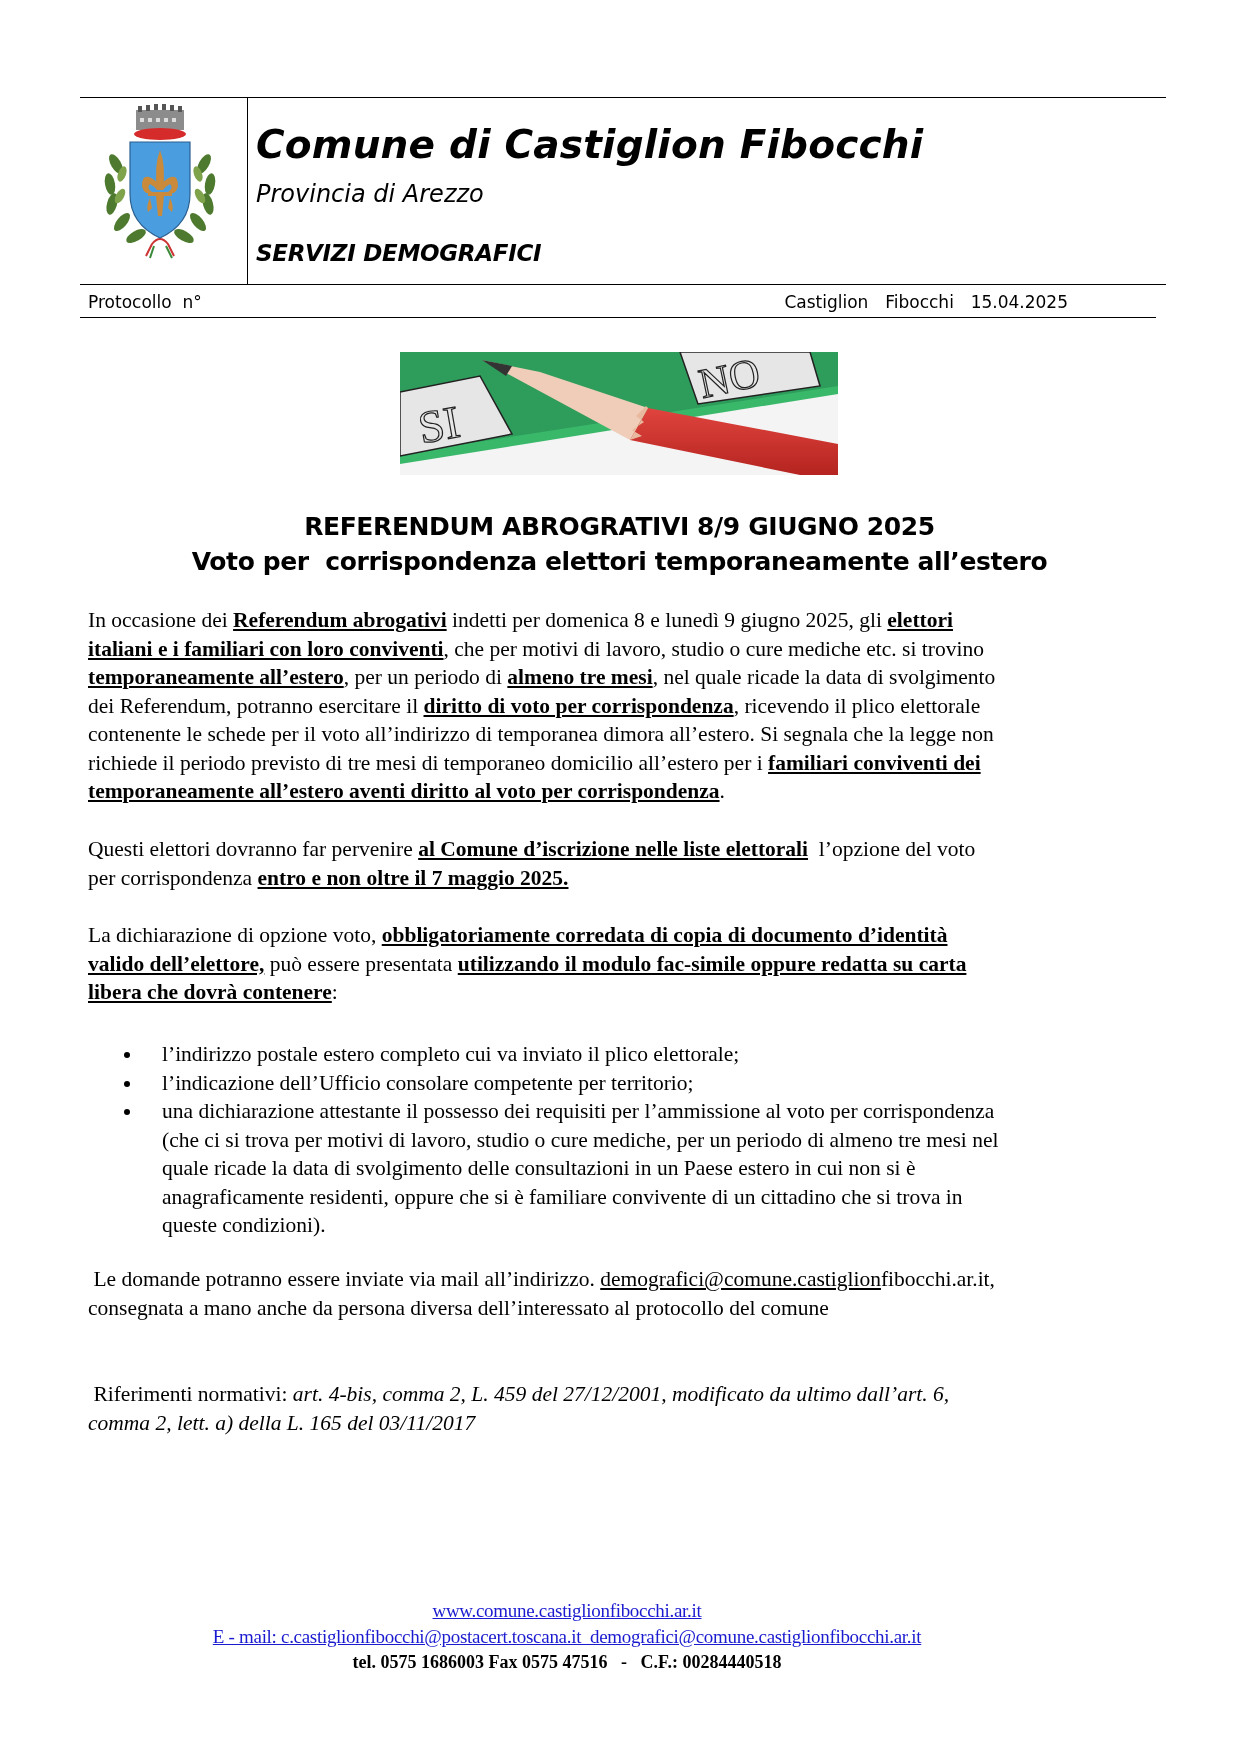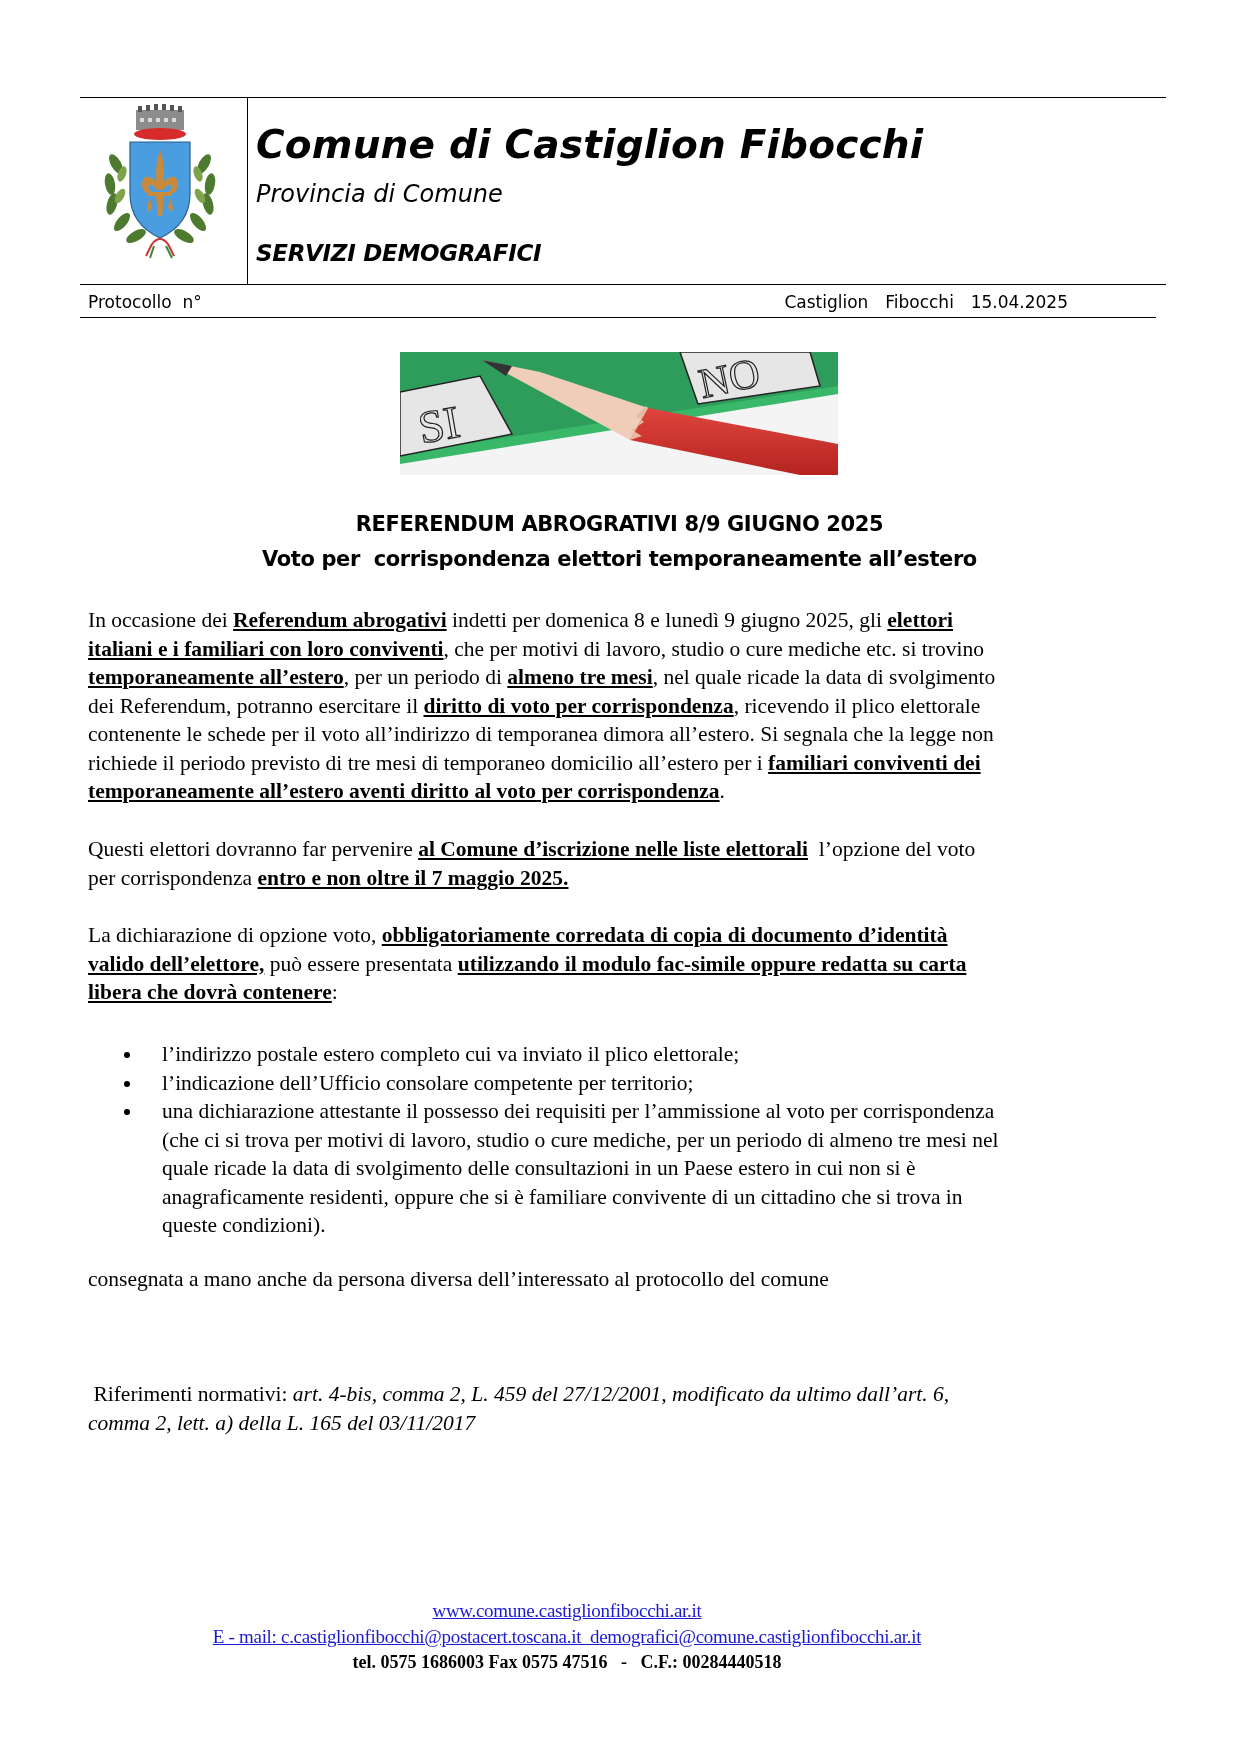--- a/index.html
+++ b/index.html
@@ -14,21 +14,21 @@
   .comune-title { position: absolute; left: 256px; top: 122px; font-family: "DejaVu Sans", sans-serif; font-style: italic; font-weight: bold; font-size: 39px; letter-spacing: 0.2px; white-space: nowrap; }
   .provincia { position: absolute; left: 256px; top: 180px; font-family: "DejaVu Sans", sans-serif; font-style: italic; font-size: 24px; white-space: nowrap; }
   .servizi { position: absolute; left: 256px; top: 240px; font-family: "DejaVu Sans", sans-serif; font-style: italic; font-weight: bold; font-size: 23px; white-space: nowrap; letter-spacing: -0.3px; }
 
   .protocollo { position: absolute; left: 88px; top: 292px; font-family: "DejaVu Sans", sans-serif; font-size: 17px; white-space: nowrap; }
   .luogo-data { position: absolute; right: 171px; top: 292px; font-family: "DejaVu Sans", sans-serif; font-size: 17px; white-space: nowrap; word-spacing: 3px; }
 
   
   .ballot { position: absolute; left: 400px; top: 352px; width: 438px; height: 123px; }
 
-  .title { position: absolute; left: 0; width: 1239px; text-align: center; font-family: "DejaVu Sans", sans-serif; font-weight: bold; font-size: 21px; white-space: nowrap; letter-spacing: -0.4px; }
+  .title { position: absolute; left: 0; width: 1239px; text-align: center; font-family: "DejaVu Sans", sans-serif; font-weight: bold; font-size: 25px; white-space: nowrap; letter-spacing: -0.4px; }
 
   .body-text { font-family: "Liberation Serif", serif; font-size: 21.5px; line-height: 28.5px; }
   .para { position: absolute; left: 88px; width: 1080px; }
   .line { white-space: nowrap; display: block; }
   b { font-weight: bold; text-decoration: underline; }
   i { font-style: italic; text-align: center; }
 
   .bullets { position: absolute; left: 124px; top: 1040px; width: 1050px; list-style: none; margin: 0; padding: 0; }
   .bullets li { position: relative; padding-left: 38px; }
   .bullets li .dot { position: absolute; left: 0; top: 12px; width: 6px; height: 6px; border-radius: 50%; background: #000; }
@@ -100,21 +100,21 @@
       <path d="M63 78 Q48 66 48 82 Q50 92 58 88 Q52 84 56 80 Q60 82 63 86 Z"></path>
       <path d="M69 78 Q84 66 84 82 Q82 92 74 88 Q80 84 76 80 Q72 82 69 86 Z"></path>
       <rect x="54" y="88" width="24" height="4"></rect>
       <path d="M62 92 L70 92 L68 112 L64 112 Z"></path>
       <path d="M56 94 Q52 102 54 108 L58 104 Z M76 94 Q80 102 78 108 L74 104 Z"></path>
     </g>
   </svg>
 </div>
 
 <div class="comune-title">Comune di Castiglion Fibocchi</div>
-<div class="provincia">Provincia di Comune</div>
+<div class="provincia">Provincia di Arezzo</div>
 <div class="servizi">SERVIZI DEMOGRAFICI</div>
 
 <div class="protocollo" style="white-space:pre;">Protocollo  n°</div>
 <div class="luogo-data" style="white-space:pre;">Castiglion  Fibocchi  15.04.2025</div>
 
 <div class="ballot">
   <svg width="438" height="123" viewBox="0 0 438 123">
     <defs>
       <linearGradient id="pencilBody" x1="0" y1="0" x2="0" y2="1">
         <stop offset="0" stop-color="#e0443e"></stop>
@@ -175,20 +175,21 @@
       <span class="dot"></span>
     <span class="line">una dichiarazione attestante il possesso dei requisiti per l’ammissione al voto per corrispondenza</span>
     <span class="line">(che ci si trova per motivi di lavoro, studio o cure mediche, per un periodo di almeno tre mesi nel</span>
     <span class="line">quale ricade la data di svolgimento delle consultazioni in un Paese estero in cui non si è</span>
     <span class="line">anagraficamente residenti, oppure che si è familiare convivente di un cittadino che si trova in</span>
     <span class="line">queste condizioni).</span>
   </li>
 </ul>
 
 <div class="para body-text" style="top:1265px;">
+  <span class="line" style="white-space:pre;"><span> Le domande potranno essere inviate via mail all’indirizzo. </span><a class="link-black">demografici@comune.castiglion</a><span>fibocchi.ar.it,</span></span>
   <span class="line">consegnata a mano anche da persona diversa dell’interessato al protocollo del comune</span>
 </div>
 
 <div class="para body-text" style="top:1380px;">
   <span class="line" style="white-space:pre;"><span> Riferimenti normativi: </span><i>art. 4-bis, comma 2, L. 459 del 27/12/2001, modificato da ultimo dall’art. 6,</i></span>
   <span class="line"><i>comma 2, lett. a) della L. 165 del 03/11/2017</i></span>
 </div>
 
 <div class="footer f1"><a>www.comune.castiglionfibocchi.ar.it</a></div>
 <div class="footer f2" style="white-space:pre;"><a style="white-space:pre;">E - mail: c.castiglionfibocchi@postacert.toscana.it  demografici@comune.castiglionfibocchi.ar.it</a></div>

